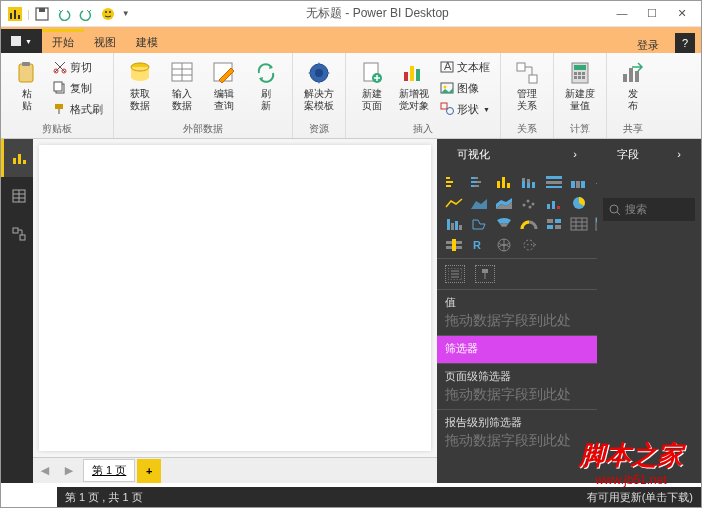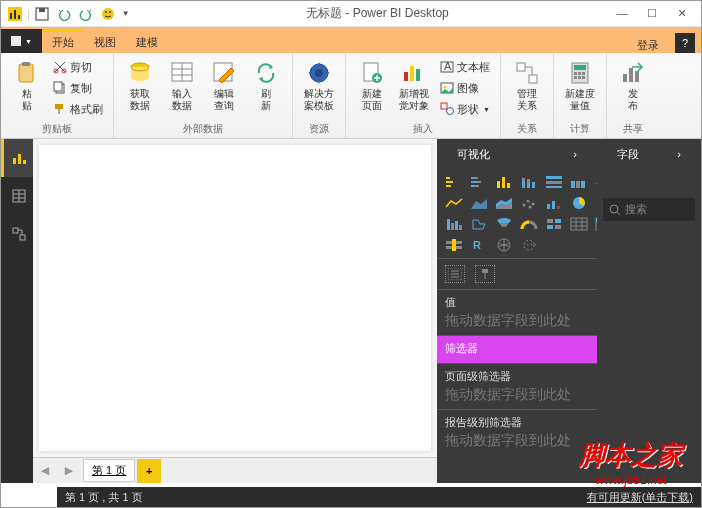--- a/index.html
+++ b/index.html
@@ -43,21 +43,21 @@
 .viz-grid{display:grid;grid-template-columns:repeat(7,22px);gap:3px;padding:4px 6px;}
 .viz-cell{width:22px;height:18px;display:flex;align-items:center;justify-content:center;cursor:pointer;}
 .viz-cell svg{width:18px;height:14px;}
 .mode-row{display:flex;gap:10px;padding:6px 8px;border-top:1px solid #555;}
 .mode-btn{width:20px;height:18px;border:1px dotted #888;display:flex;align-items:center;justify-content:center;}
 .fld-section{padding:5px 8px;border-top:1px solid #555;}
 .fld-title{color:#ddd;font-size:11px;margin-bottom:2px;}
 .fld-sub{color:#777;font-size:14px;}
 .search-box{margin:4px 6px;background:#2b2b2b;padding:4px 6px;display:flex;align-items:center;gap:4px;color:#888;font-size:11px;}
 .statusbar{position:absolute;bottom:0;left:12px;right:0;height:20px;background:#2b2b2b;color:#ddd;display:flex;align-items:center;padding:7px 8px;font-size:11px;margin-left:44px;}
-.statusbar .right{margin-left:auto;text-decoration:underline;}
+.statusbar .right{margin-left:auto;}
 .watermark{position:absolute;right:18px;bottom:20px;color:#e00;font-family:KaiTi,STKaiti,serif;text-align:center;pointer-events:none;}
 .watermark .big{font-size:26px;font-style:italic;font-weight:bold;text-shadow:1px 1px 0 #fff;}
 .watermark .url{font-size:12px;color:#d00;}
 </style>
 </head>
 <body>
 
 <div class="titlebar">
   <div class="qat">
     <div class="qat-btn">

